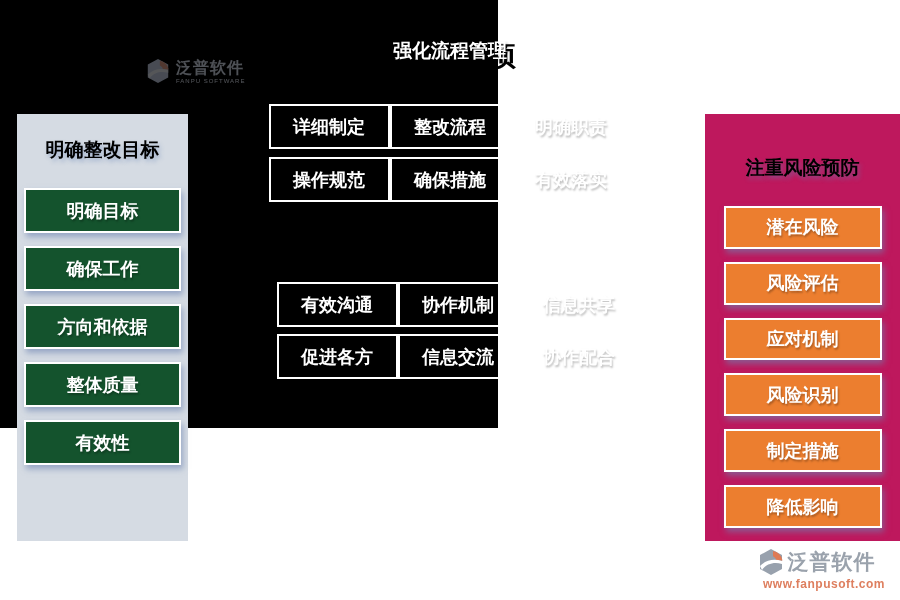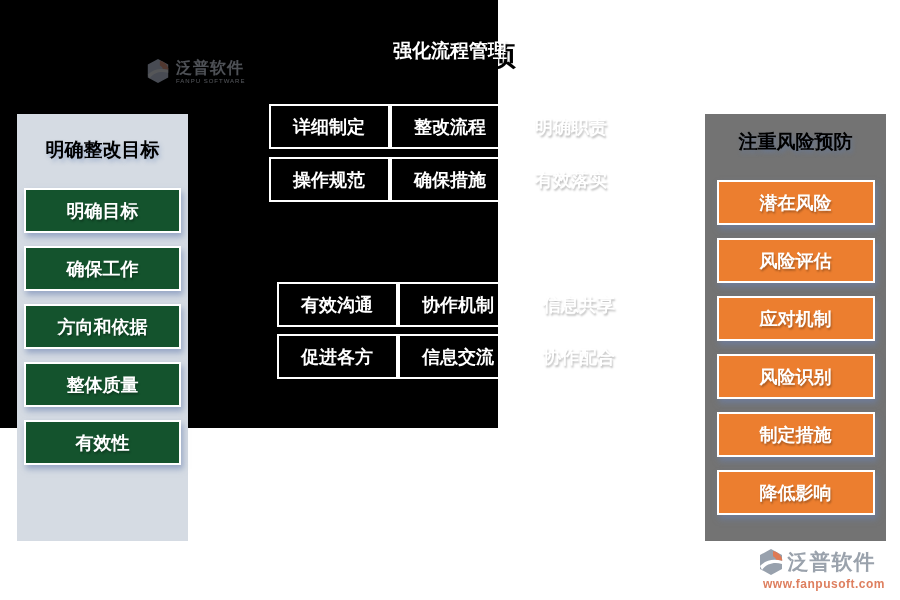--- a/index.html
+++ b/index.html
@@ -10,21 +10,21 @@
 
   .title {
     position:absolute; top:38px; left:0; width:100%;
     text-align:left; font-size:27px; font-weight:800; color:#000;
     letter-spacing:1px;
     padding-left:13px;
   }
 
   .panel { position:absolute; display:flex; flex-direction:column; align-items:center; }
   .panel-left  { left:17px;  top:114px; width:171px; height:427px; background:#d5dbe3; padding-top:22px; }
-  .panel-right { left:705px; top:114px; width:181px; height:427px; background:#737373; padding-top:14px; }
+  .panel-right { left:705px; top:114px; width:195px; height:427px; background:#be185d; padding-top:40px; }
   .panel-center{ left:200px; top:113px; width:498px; height:428px; background:#000000; }
 
   .side-header {
     font-size:19px; font-weight:800; color:#000; line-height:28px;
     text-shadow:2px 3px 4px rgba(96,126,180,0.45);
     margin-bottom:24px; text-align:center;
   }
 
   .side-btn {
     width:157px; height:45px; margin-bottom:13px;

